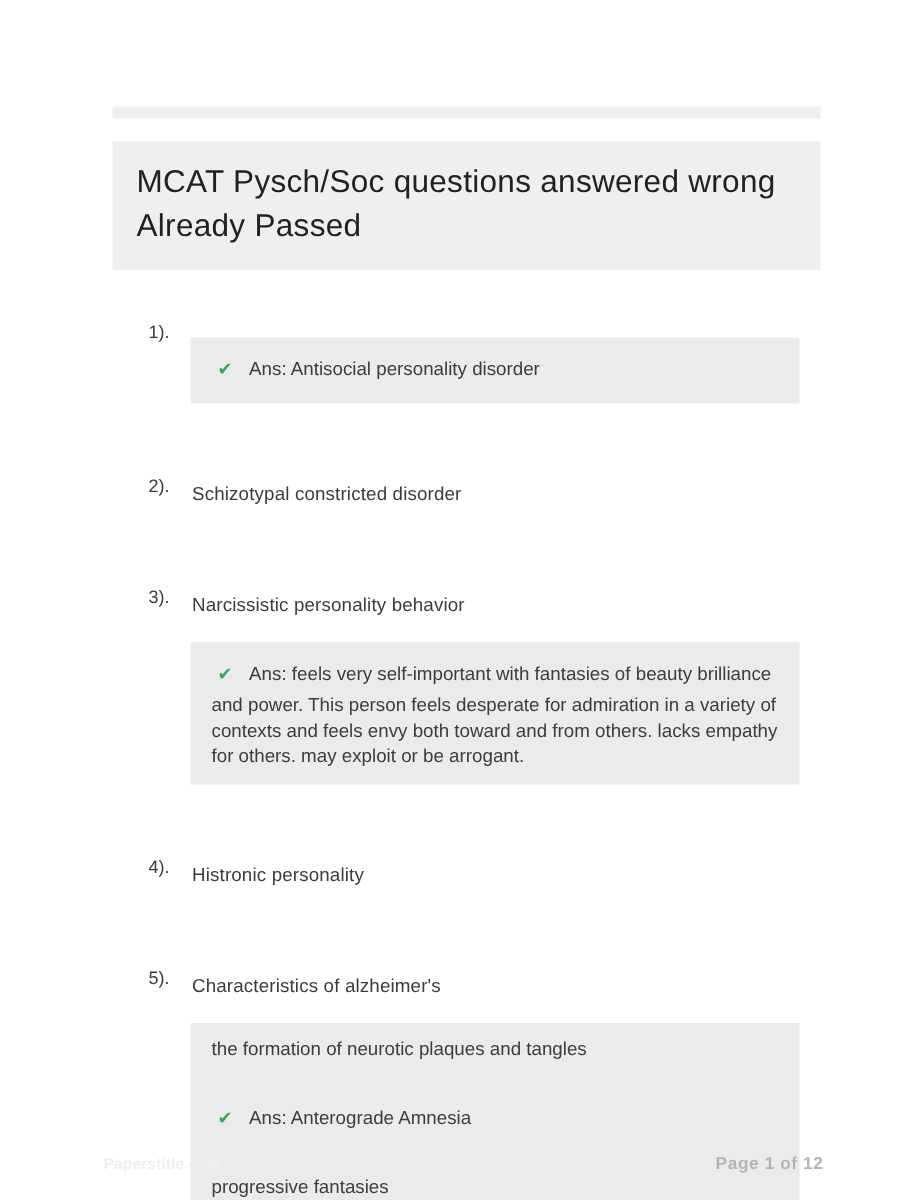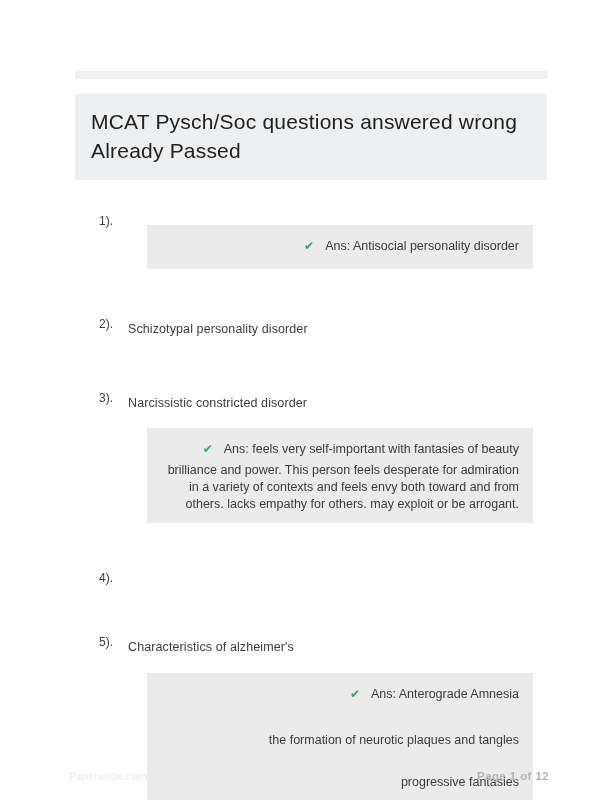--- a/index.html
+++ b/index.html
@@ -59,24 +59,23 @@
   .q-body{
     flex:1;
     font-size:12.5px;
     line-height:18.5px;
     color:var(--text-body);
   }
   .q-text{
     letter-spacing:0.1px;
   }
   .ans-box{
-    margin:12px 2px 0 23px;
+    margin:12px 2px 0 3px;
     background:var(--answer-bg);
     padding:5px 10px 6px 10px;
-    text-align:right;
   }
   .ans-line{
     font-size:12.5px;
     line-height:17px;
     color:var(--text-body);
   }
   .ans-line + .ans-line{
     margin-top:17px;
   }
   .check-icon{
@@ -129,47 +128,48 @@
       <div class="q-body">
         <div class="ans-box">
             <div class="ans-line"><span class="check-icon">✔</span>Ans: Antisocial personality disorder</div>
           </div>
       </div>
     </div>
 
     <div class="qa">
       <div class="q-num">2).</div>
       <div class="q-body">
-        <div class="q-text">Schizotypal personality disorder</div>
+        <div class="q-text">Schizotypal constricted disorder</div>
       </div>
     </div>
 
     <div class="qa">
       <div class="q-num">3).</div>
       <div class="q-body">
-        <div class="q-text">Narcissistic constricted disorder</div>
+        <div class="q-text">Narcissistic personality behavior</div>
         <div class="ans-box">
             <div class="ans-line"><span class="check-icon">✔</span>Ans: feels very self-important with fantasies of beauty brilliance and power. This person feels desperate for admiration in a variety of contexts and feels envy both toward and from others. lacks empathy for others. may exploit or be arrogant.</div>
           </div>
       </div>
     </div>
 
     <div class="qa">
       <div class="q-num">4).</div>
       <div class="q-body">
+        <div class="q-text">Histronic personality</div>
       </div>
     </div>
 
     <div class="qa">
       <div class="q-num">5).</div>
       <div class="q-body">
         <div class="q-text">Characteristics of alzheimer's</div>
         <div class="ans-box">
+            <div class="ans-line">the formation of neurotic plaques and tangles</div>
             <div class="ans-line"><span class="check-icon">✔</span>Ans: Anterograde Amnesia</div>
-            <div class="ans-line">the formation of neurotic plaques and tangles</div>
             <div class="ans-line">progressive fantasies</div>
           </div>
       </div>
     </div>
 
   </div>
 
   <div class="footer">
     <span class="watermark">Paperstitle.com</span>
     <span class="page-number">Page 1 of 12</span>

